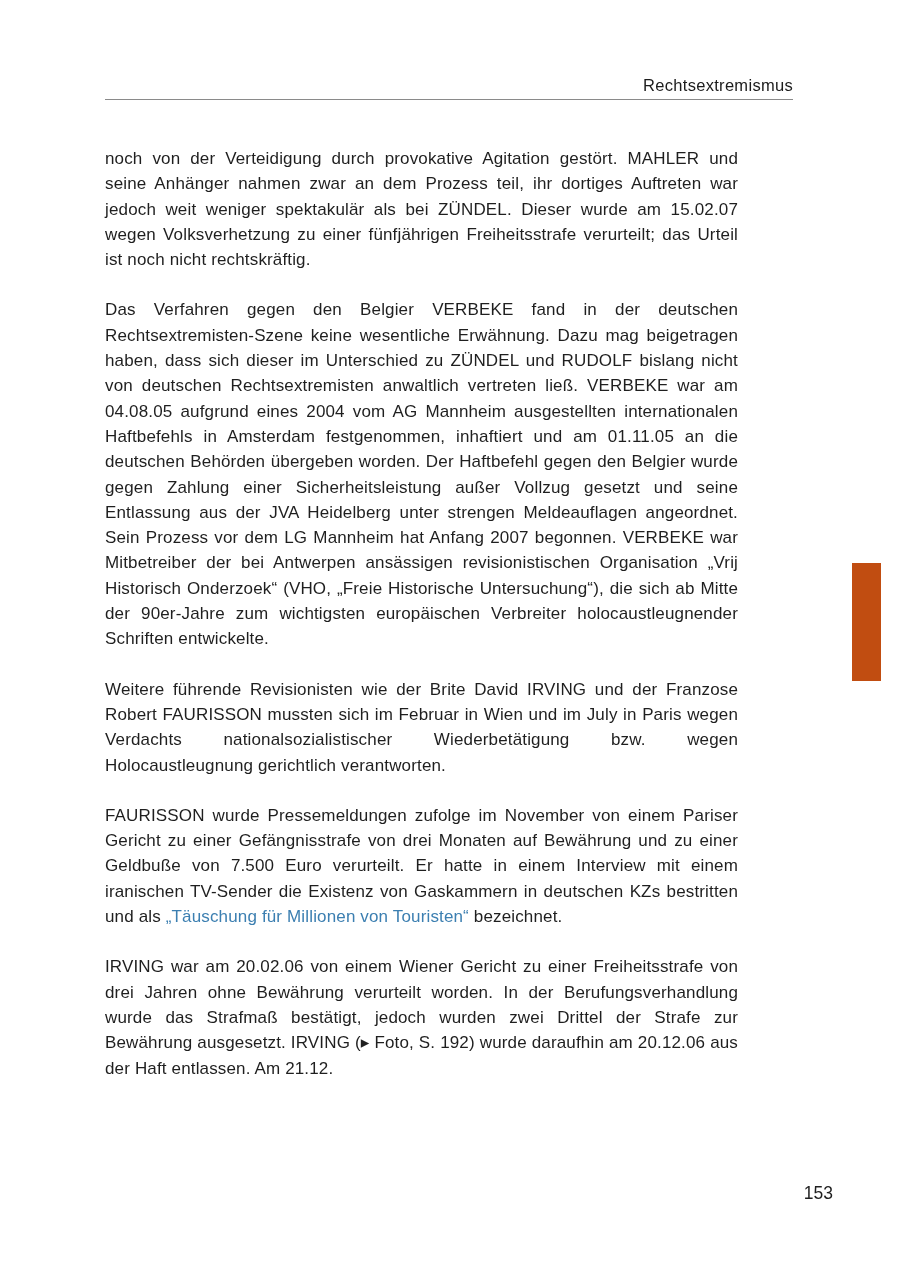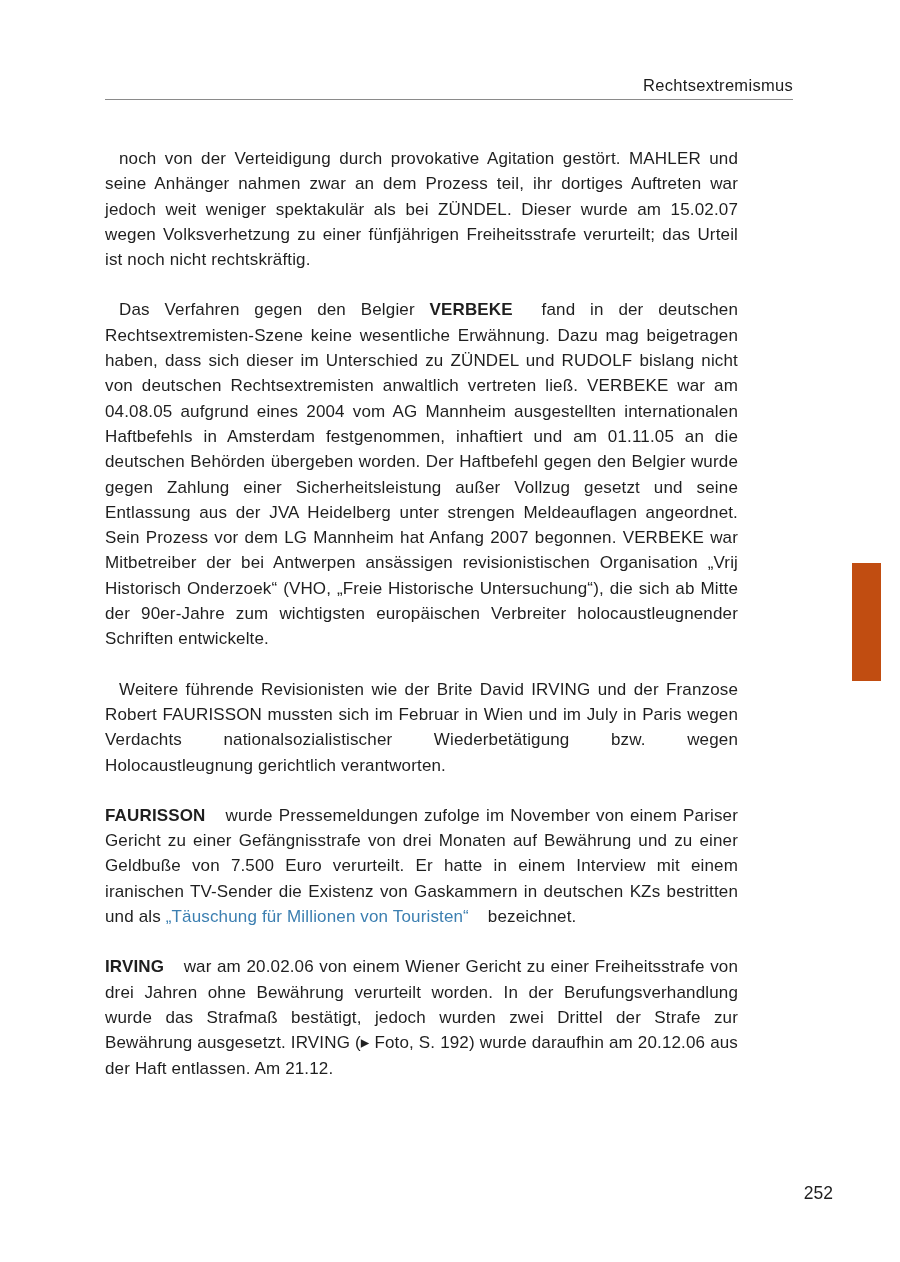--- a/index.html
+++ b/index.html
@@ -40,22 +40,22 @@
     width: 633px;
     font-size: 17px;
     line-height: 25.3px;
     letter-spacing: 0.15px;
     color: #1f1f1f;
     text-align: justify;
   }
   .para {
     margin: 0 0 25px 0;
   }
-  .run-n { color: inherit; margin-left: 14px; }
-  .run-b { font-weight: bold; }
+  .run-n { color: inherit; }
+  .run-b { font-weight: normal; }
   .run-link { color: var(--link-color, #3c7fb1); }
   .chapter-tab {
     position: absolute;
     left: 852px;
     top: 563px;
     width: 29px;
     height: 118px;
     background: #c14d11;
   }
   .page-number {
@@ -82,15 +82,15 @@
         <p class="para"><span class="run-n">noch von der Verteidigung durch provokative Agitation gestört. MAHLER und seine Anhänger nahmen zwar an dem Prozess teil, ihr dortiges Auftreten war jedoch weit weniger spektakulär als bei ZÜNDEL. Dieser wurde am 15.02.07 wegen Volksverhetzung zu einer fünfjährigen Freiheitsstrafe verurteilt; das Urteil ist noch nicht rechtskräftig.</span></p>
         <p class="para"><span class="run-n">Das Verfahren gegen den Belgier </span><span class="run-b">VERBEKE</span><span class="run-n"> fand in der deutschen Rechtsextremisten-Szene keine wesentliche Erwähnung. Dazu mag beigetragen haben, dass sich dieser im Unterschied zu ZÜNDEL und RUDOLF bislang nicht von deutschen Rechtsextremisten anwaltlich vertreten ließ. VERBEKE war am 04.08.05 aufgrund eines 2004 vom AG Mannheim ausgestellten internationalen Haftbefehls in Amsterdam festgenommen, inhaftiert und am 01.11.05 an die deutschen Behörden übergeben worden. Der Haftbefehl gegen den Belgier wurde gegen Zahlung einer Sicherheitsleistung außer Vollzug gesetzt und seine Entlassung aus der JVA Heidelberg unter strengen Meldeauflagen angeordnet. Sein Prozess vor dem LG Mannheim hat Anfang 2007 begonnen. VERBEKE war Mitbetreiber der bei Antwerpen ansässigen revisionistischen Organisation „Vrij Historisch Onderzoek“ (VHO, „Freie Historische Untersuchung“), die sich ab Mitte der 90er-Jahre zum wichtigsten europäischen Verbreiter holocaustleugnender Schriften entwickelte.</span></p>
         <p class="para"><span class="run-n">Weitere führende Revisionisten wie der Brite David IRVING und der Franzose Robert FAURISSON mussten sich im Februar in Wien und im July in Paris wegen Verdachts nationalsozialistischer Wiederbetätigung bzw. wegen Holocaustleugnung gerichtlich verantworten.</span></p>
         <p class="para"><span class="run-b">FAURISSON</span><span class="run-n"> wurde Pressemeldungen zufolge im November von einem Pariser Gericht zu einer Gefängnisstrafe von drei Monaten auf Bewährung und zu einer Geldbuße von 7.500 Euro verurteilt. Er hatte in einem Interview mit einem iranischen TV-Sender die Existenz von Gaskammern in deutschen KZs bestritten und als </span><span class="run-link">„Täuschung für Millionen von Touristen“</span><span class="run-n"> bezeichnet.</span></p>
         <p class="para"><span class="run-b">IRVING</span><span class="run-n"> war am 20.02.06 von einem Wiener Gericht zu einer Freiheitsstrafe von drei Jahren ohne Bewährung verurteilt worden. In der Berufungsverhandlung wurde das Strafmaß bestätigt, jedoch wurden zwei Drittel der Strafe zur Bewährung ausgesetzt. IRVING (▸ Foto, S. 192) wurde daraufhin am 20.12.06 aus der Haft entlassen. Am 21.12.</span></p>
       </div>
   </main>
 
   <div class="chapter-tab" style="background: rgb(193, 77, 17);"></div>
 
-  <div class="page-number">252</div>
+  <div class="page-number">153</div>
 
 </div>
 
 </body></html>

